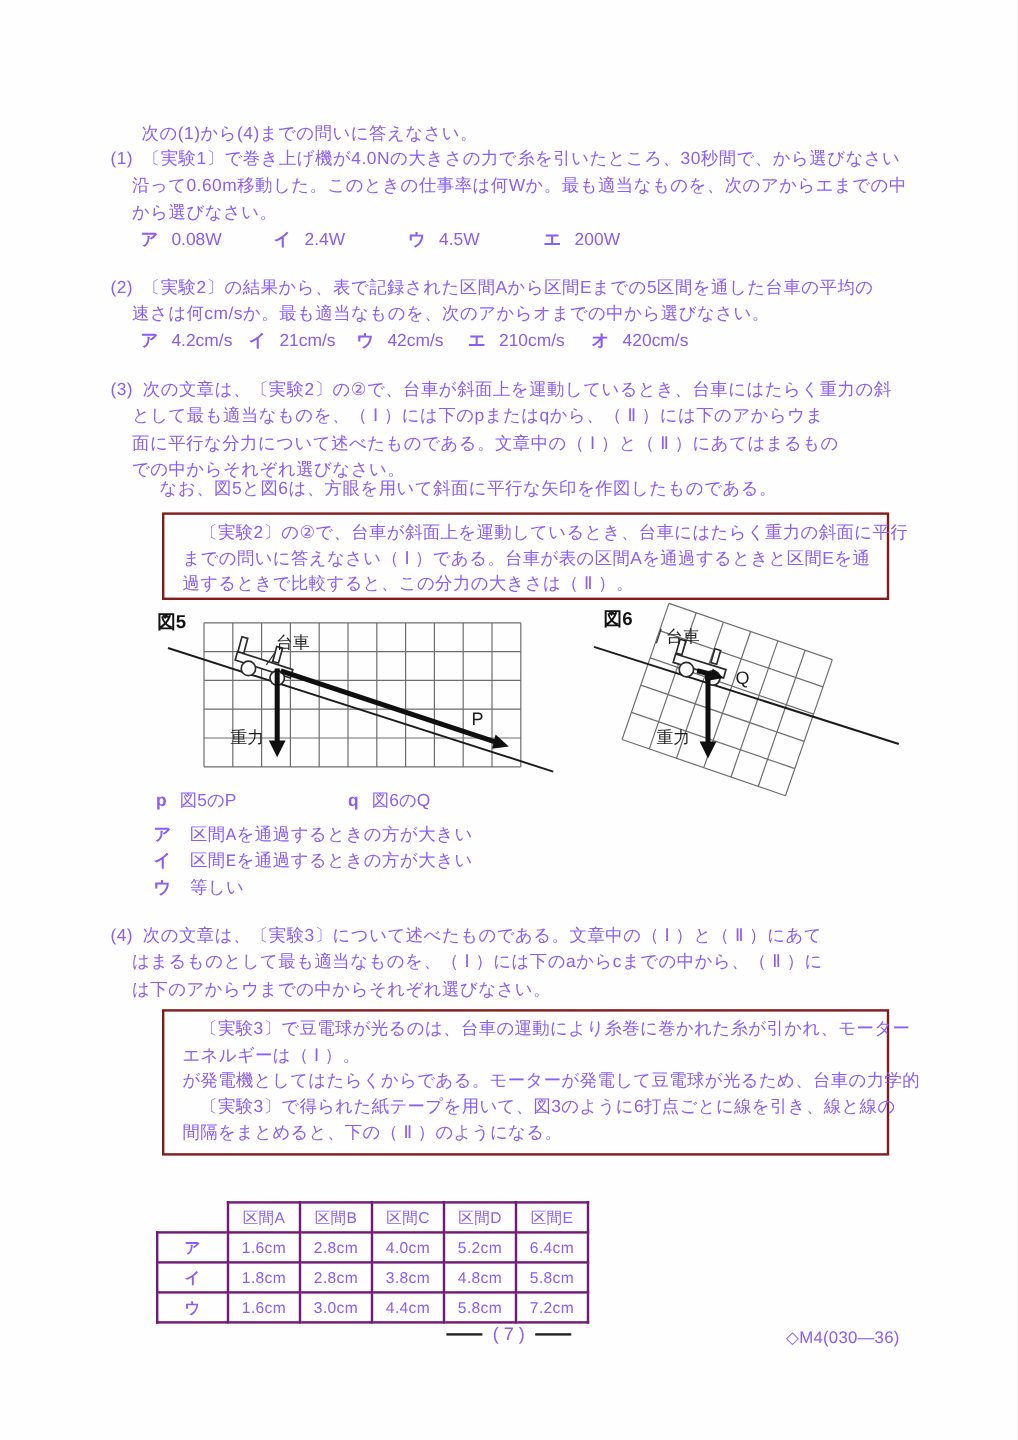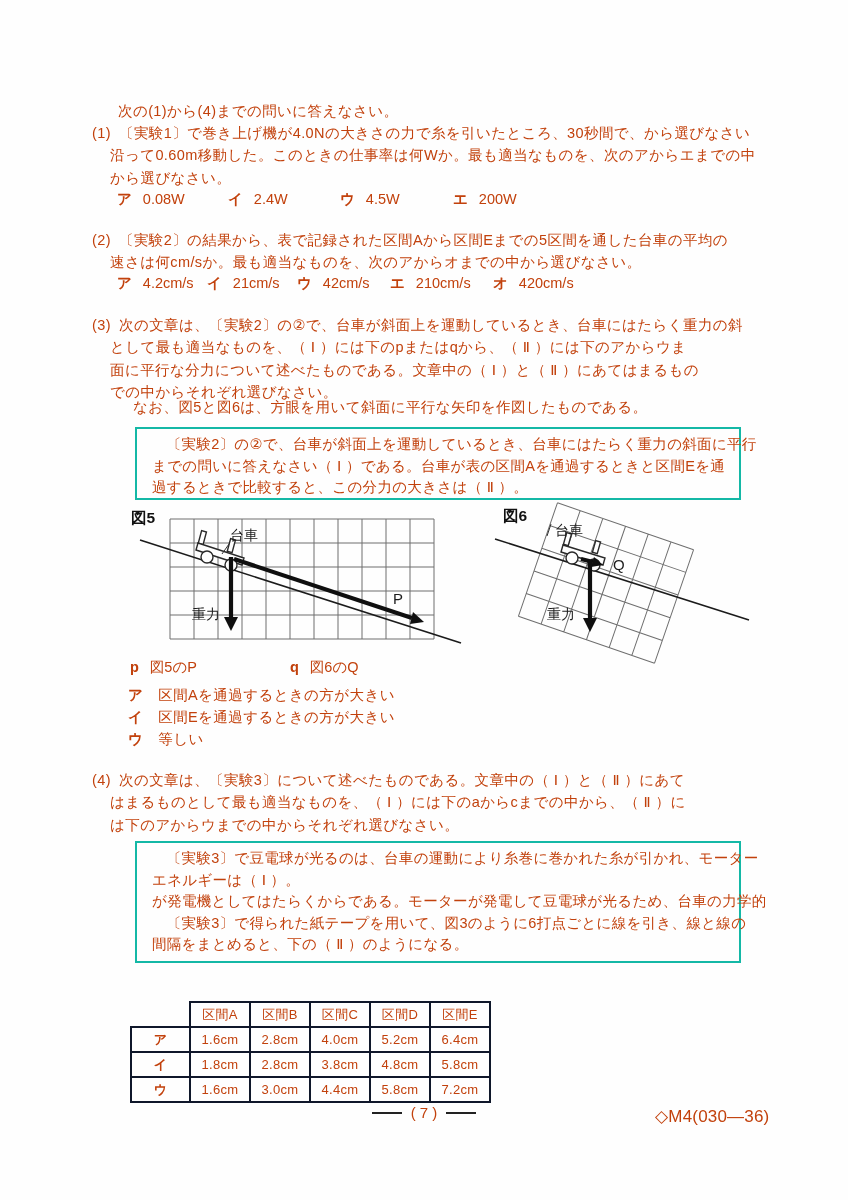--- a/index.html
+++ b/index.html
@@ -1,57 +1,57 @@
 <!DOCTYPE html>
 <html><head>
 <meta charset="utf-8">
 <style>
   html,body{margin:0;padding:0;background:#e8e8e8;}
   .page{
     position:relative;width:848px;height:1200px;background:#fefefe;
     font-family:"Liberation Sans","DejaVu Sans",sans-serif;
-    color:#c2410c;font-size:14.5px;overflow:hidden;margin:0 auto;
+    color:#8b5cf6;font-size:14.5px;overflow:hidden;margin:0 auto;
   }
   .abs{position:absolute;}
   .line{position:absolute;white-space:nowrap;letter-spacing:0.4px;}
   .qblock{position:absolute;white-space:nowrap;letter-spacing:0.4px;}
   .qline{line-height:22.3px;position:relative;}
   .qline .qnum{position:absolute;left:-27px;top:0;}
   .cont{margin-left:-9px;}
   .optrow{position:absolute;left:0;top:0;width:700px;height:20px;}
   .opt{position:absolute;white-space:nowrap;}
   .opt b,.choice b,.pqi b{font-weight:bold;}
   .opt .val{margin-left:11px;}
-  .choice{position:absolute;white-space:nowrap;letter-spacing:0.4px;}
+  .choice{position:absolute;white-space:nowrap;letter-spacing:0.4px;font-family:Liberation Mono, monospace;}
   .choice .ctext{margin-left:15px;}
   .textbox{
-    position:absolute;border:2px solid #14b8a6;background:#fefefe;
+    position:absolute;border:2px solid #7f1d1d;background:#fefefe;
     padding:5px 0 0 15px;letter-spacing:0.3px;
   }
   .bline{line-height:21.6px;white-space:nowrap;}
   .fig{position:absolute;overflow:visible;}
   .grid{stroke:#6e6e6e;stroke-width:1;fill:none;}
   .slope{stroke:#1b1b1b;stroke-width:1.6;}
   .cart rect,.cart polygon,.cart circle{fill:#fefefe;stroke:#2a2a2a;stroke-width:1.4;}
   .force{stroke:#0f0f0f;stroke-width:4.2;}
   .head{fill:#0f0f0f;stroke:none;}
   .thin{stroke:#333;stroke-width:1;}
   .figtext{font-size:14px;fill:#1b1b1b;font-family:"Liberation Sans","DejaVu Sans",sans-serif;}
   .figlabel{font-size:15.5px;font-weight:bold;fill:#111;font-family:"Liberation Sans","DejaVu Sans",sans-serif;}
   .plabel{font-size:15px;}
   .dtable{position:absolute;border-collapse:collapse;font-size:13px;letter-spacing:0.3px;}
   .dtable th,.dtable td{
-    border:2px solid #0f172a;width:58px;height:23px;text-align:center;
+    border:2px solid #701a75;width:58px;height:23px;text-align:center;
     font-weight:normal;padding:0;background:#fefefe;
   }
   .dtable .rl{width:46px;font-weight:bold;}
   .dtable .empty{border:none;background:transparent;}
   .pagefoot{position:absolute;left:0;top:1104px;width:848px;text-align:center;font-size:15px;}
   .pagefoot .dash{display:inline-block;width:30px;border-top:2px solid #222;vertical-align:middle;margin:0 9px 3px 9px;}
-  .doccode{position:absolute;font-size:17px;letter-spacing:0.2px;}
+  .doccode{position:absolute;font-size:14px;letter-spacing:0.2px;}
 </style>
 </head>
 <body>
 
 <div class="page">
 
   <div class="line" style="left:118px;top:102px">次の(1)から(4)までの問いに答えなさい。</div>
 
   <div class="qblock" style="left:119px;top:122px">
     <div class="qline"><span class="qnum">(1)</span><span>〔実験1〕で巻き上げ機が4.0Nの大きさの力で糸を引いたところ、30秒間で、から選びなさい</span></div>

